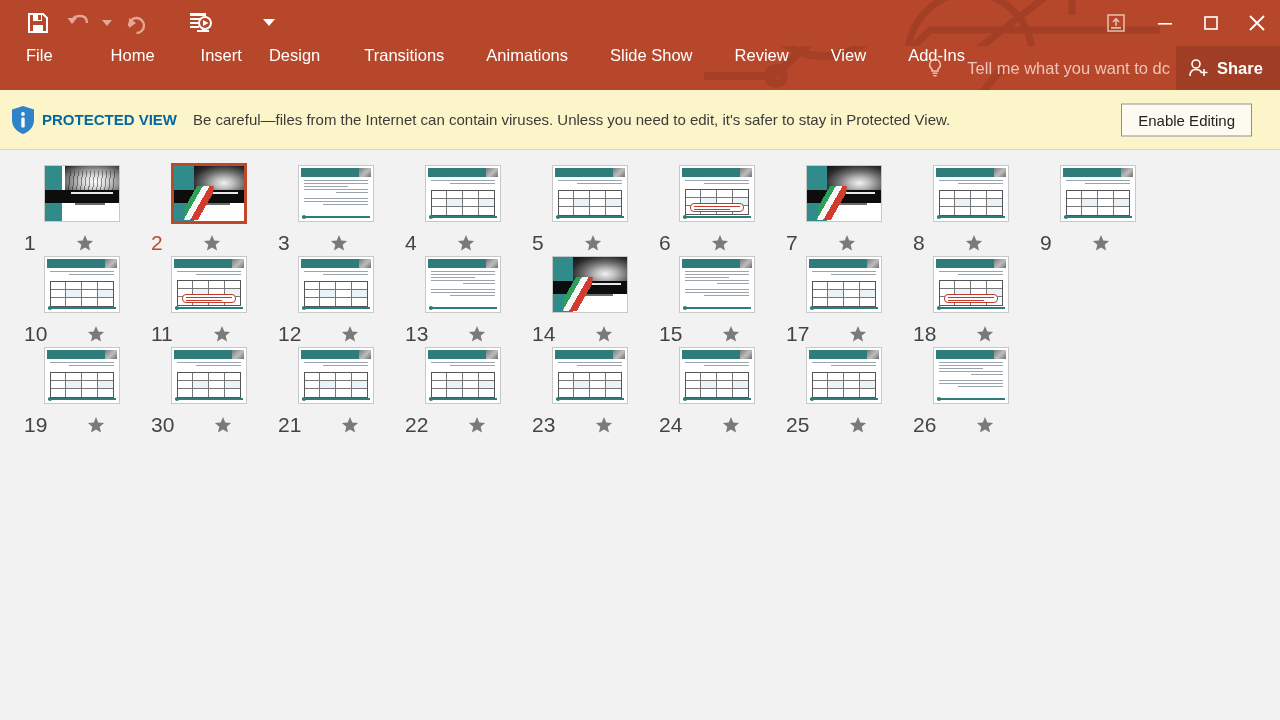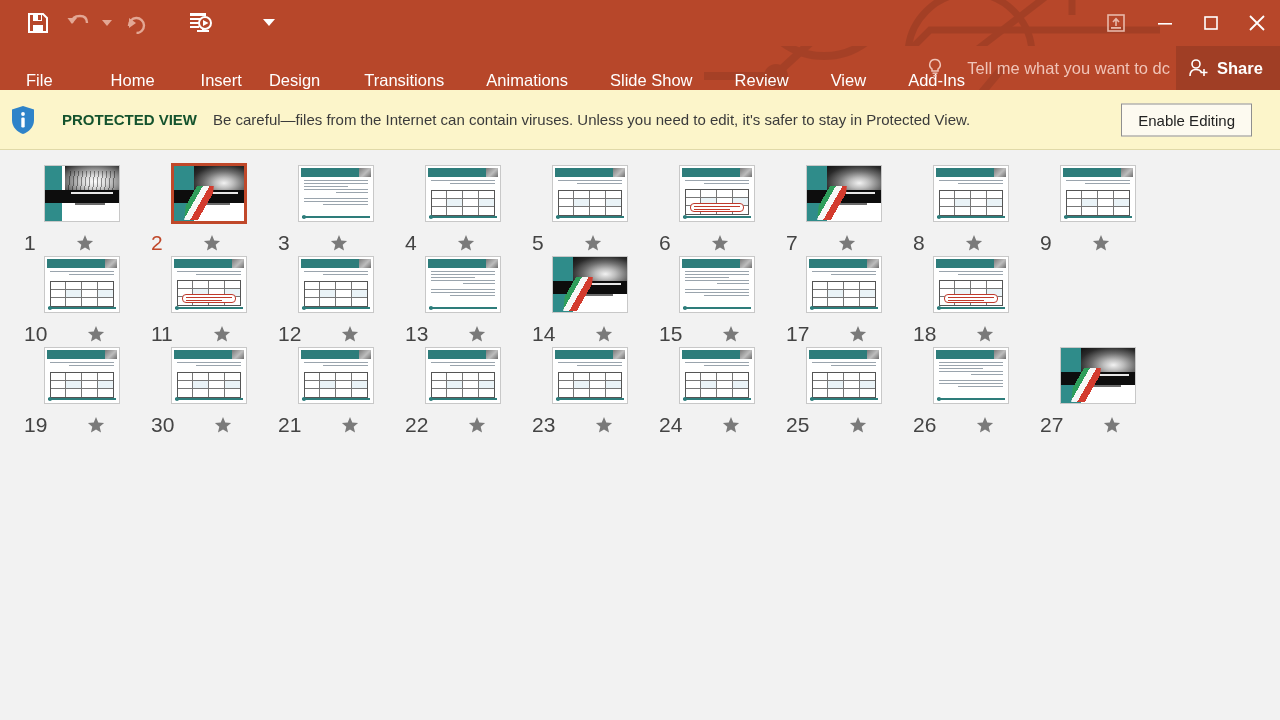--- a/index.html
+++ b/index.html
@@ -51,21 +51,21 @@
     width: 46px; height: 46px;
     display: flex; align-items: center; justify-content: center;
   }
   .ribbon-up { width: 52px; }
 
   
   .ribbon {
     position: relative;
     height: 44px;
     background: #b7472a;
-    display: flex; align-items: flex-end;
+    display: flex; align-items: flex-start;
     overflow: hidden;
   }
   .ribbon-bg {
     position: absolute; left: 55%; top: -120px;
     width: 420px; height: 260px; opacity: .09;
     pointer-events: none;
   }
   .tab {
     color: #ffffff;
     font-size: 16.5px;
@@ -93,22 +93,22 @@
   
   .pv {
     position: relative;
     height: 60px;
     background: #fcf5ca;
     border-bottom: 1px solid #e0d9a8;
     display: flex; align-items: center;
   }
   .pv-icon { margin-left: 8px; width: 30px; display:flex; justify-content:center; }
   .pv-label {
-    font-size: 15px; font-weight: bold; color: #14532d;
-    margin-left: 24px; white-space: nowrap;
+    font-size: 15px; font-weight: bold; color: #0369a1;
+    margin-left: 4px; white-space: nowrap;
   }
   .pv-msg {
     font-size: 15px; color: #3b3b3b;
     margin-left: 16px; width: 860px; line-height: 1.45;
   }
   .pv-btn {
     position: absolute; right: 28px; top: 50%;
     transform: translateY(-50%);
     background: #fdfaf0; border: 1px solid #8f8f8f;
     font-size: 15px; color: #222;
@@ -1207,34 +1207,14 @@
             <div class="t-foot"></div>
           </div>
         </div>
         <div class="meta">
           <span class="num">26</span>
           <svg class="star" viewBox="0 0 20 20">
             <path d="M10 1.2 L12.5 7.2 L19 7.7 L14.1 12 L15.6 18.4 L10 15 L4.4 18.4 L5.9 12 L1 7.7 L7.5 7.2 Z" fill="#7a7a7a"></path>
           </svg>
         </div>
       </div>
-      <div class="cell">
-        <div class="thumb-wrap">
-          <div class="thumb">
-            <div class="t-art">
-              <div class="teal"></div>
-              <div class="photo"></div>
-              <div class="band"></div>
-              <div class="btxt"></div>
-              <div class="sub"></div>
-              <div class="flag"></div>
-            </div>
-          </div>
-        </div>
-        <div class="meta">
-          <span class="num">27</span>
-          <svg class="star" viewBox="0 0 20 20">
-            <path d="M10 1.2 L12.5 7.2 L19 7.7 L14.1 12 L15.6 18.4 L10 15 L4.4 18.4 L5.9 12 L1 7.7 L7.5 7.2 Z" fill="#7a7a7a"></path>
-          </svg>
-        </div>
-      </div>
     </div>
 </div>
 
 </body></html>

